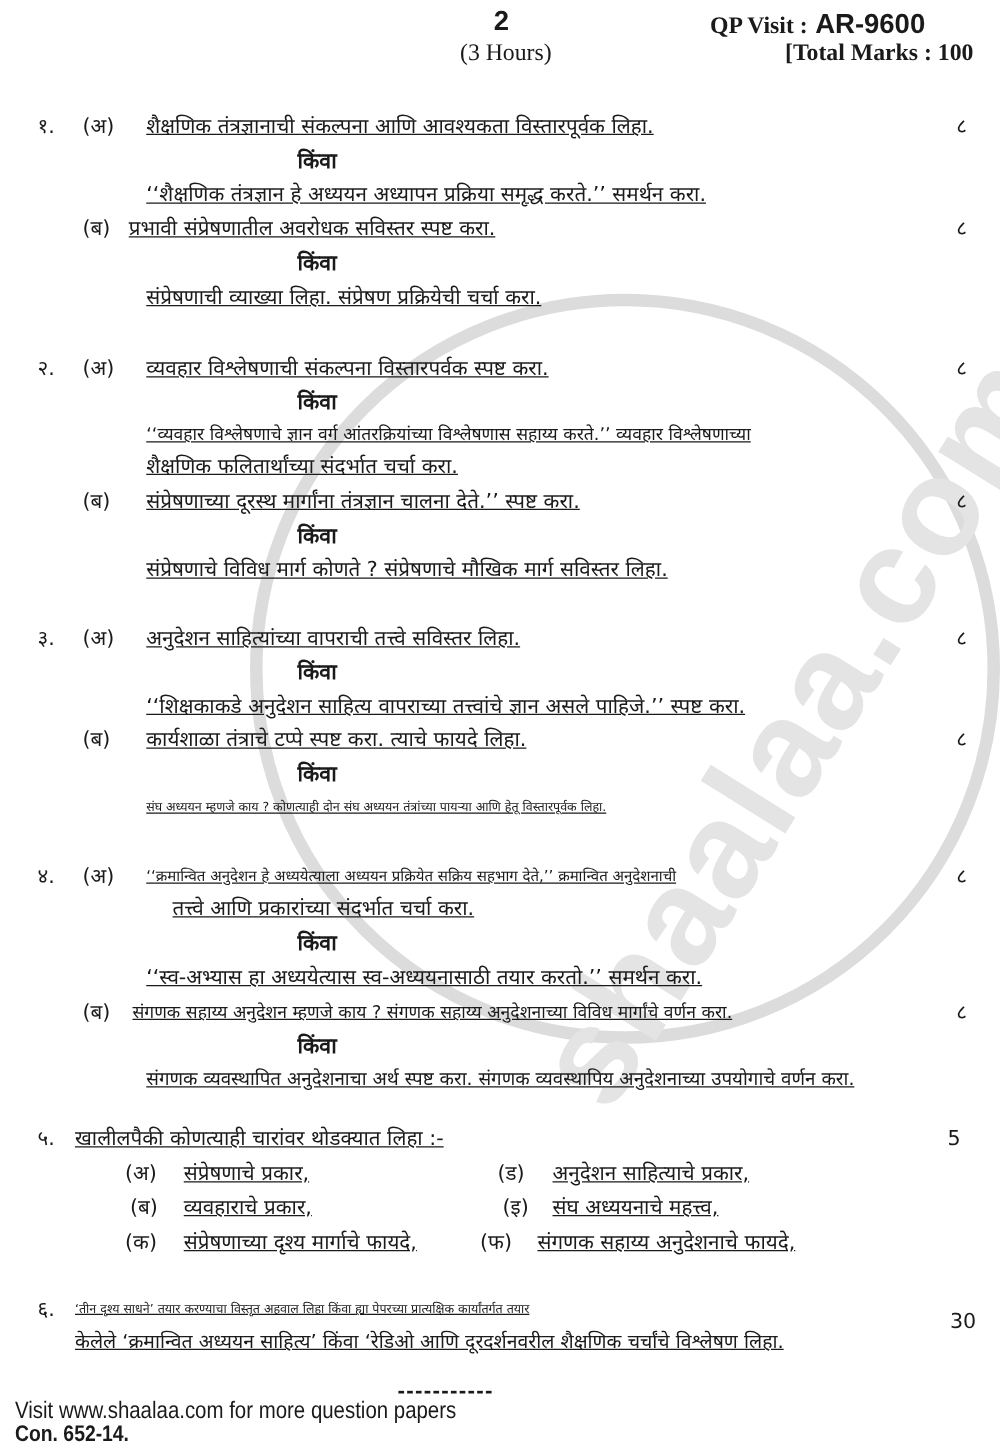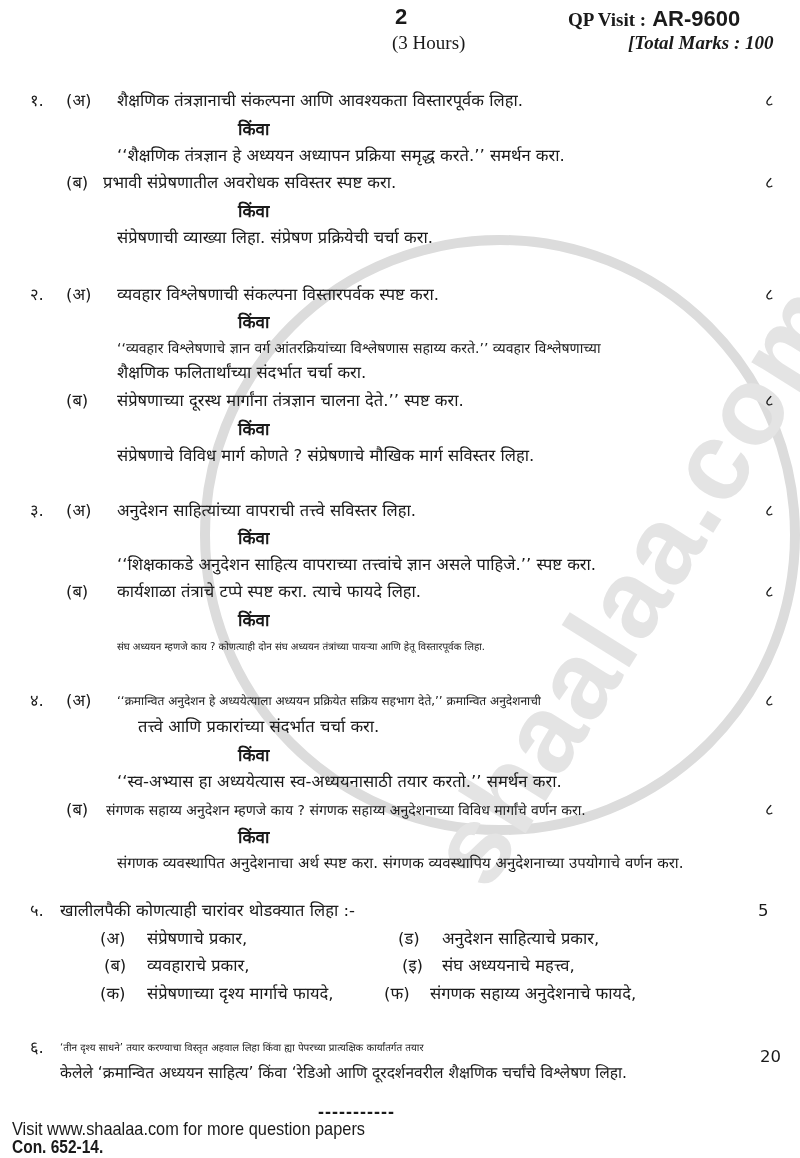--- a/index.html
+++ b/index.html
@@ -24,35 +24,35 @@
 
     .content { position: absolute; left: 0; top: 0; width: 800px; z-index: 1; }
 
     
     .hdr-page-num {
       position: absolute; left: 395px; top: 4px;
       font-family: "Liberation Sans", sans-serif; font-weight: bold; font-size: 22px;
     }
     .hdr-hours {
       position: absolute; left: 368px; top: 32px;
-      font-family: "Liberation Serif", serif; font-size: 19px; margin-left: 24px;
+      font-family: "Liberation Serif", serif; font-size: 19px;
     }
     .hdr-qp {
       position: absolute; left: 568px; top: 6px;
       font-family: "Liberation Serif", serif; font-size: 19px; font-weight: bold;
     }
     .hdr-qp .code {
       font-family: "Liberation Sans", sans-serif; font-size: 22px; font-weight: bold; margin-left: 6px;
     }
     .hdr-marks {
       position: absolute; left: 628px; top: 32px;
-      font-family: "Liberation Serif", serif; font-size: 19px; font-weight: bold; font-style: italic;
+      font-family: "Liberation Serif", serif; font-size: 19px; font-weight: bold;
     }
 
-    .line { position: absolute; font-size: 16.5px; white-space: nowrap; line-height: 22px; }
+    .line { position: absolute; font-size: 16.5px; white-space: nowrap; line-height: 22px; text-decoration: underline; }
     .qnum { position: absolute; font-size: 16.5px; line-height: 22px; }
     .sub { position: absolute; font-size: 16.5px; line-height: 22px; }
     .or { position: absolute; font-size: 17px; font-weight: bold; line-height: 22px; }
     .marks { position: absolute; font-size: 16.5px; line-height: 22px; }
 
     .divider {
       position: absolute; left: 318px; top: 1102px;
       font-family: "Liberation Sans", sans-serif; font-size: 18px; font-weight: bold; letter-spacing: 1px;
     }
     .footer-visit {
@@ -160,21 +160,21 @@
 
       <span class="sub" style="left:100px;top:983px">(क)</span>
       <span class="line" style="left:147px;top:983px">संप्रेषणाच्या दृश्य मार्गाचे फायदे,</span>
       <span class="sub" style="left:384px;top:983px">(फ)</span>
       <span class="line" style="left:430px;top:983px">संगणक सहाय्य अनुदेशनाचे फायदे,</span>
     </div>
 
     <div>
       <span class="qnum" style="left:30px;top:1037px">६.</span>
       <span class="line" style="left:60px;top:1037px;font-size:10px">‘तीन दृश्य साधने’ तयार करण्याचा विस्तृत अहवाल लिहा किंवा ह्या पेपरच्या प्रात्यक्षिक कार्यांतर्गत तयार</span>
-      <span class="marks" style="left:760px;top:1046px">20</span>
+      <span class="marks" style="left:760px;top:1046px">30</span>
       <span class="line" style="left:60px;top:1062px;font-size:15.5px">केलेले ‘क्रमान्वित अध्ययन साहित्य’ किंवा ‘रेडिओ आणि दूरदर्शनवरील शैक्षणिक चर्चांचे विश्लेषण लिहा.</span>
     </div>
 
     <div class="divider">-----------</div>
 
     <div class="footer-visit">Visit www.shaalaa.com for more question papers</div>
     <div class="footer-con">Con. 652-14.</div>
   </div>
 </div>
 

